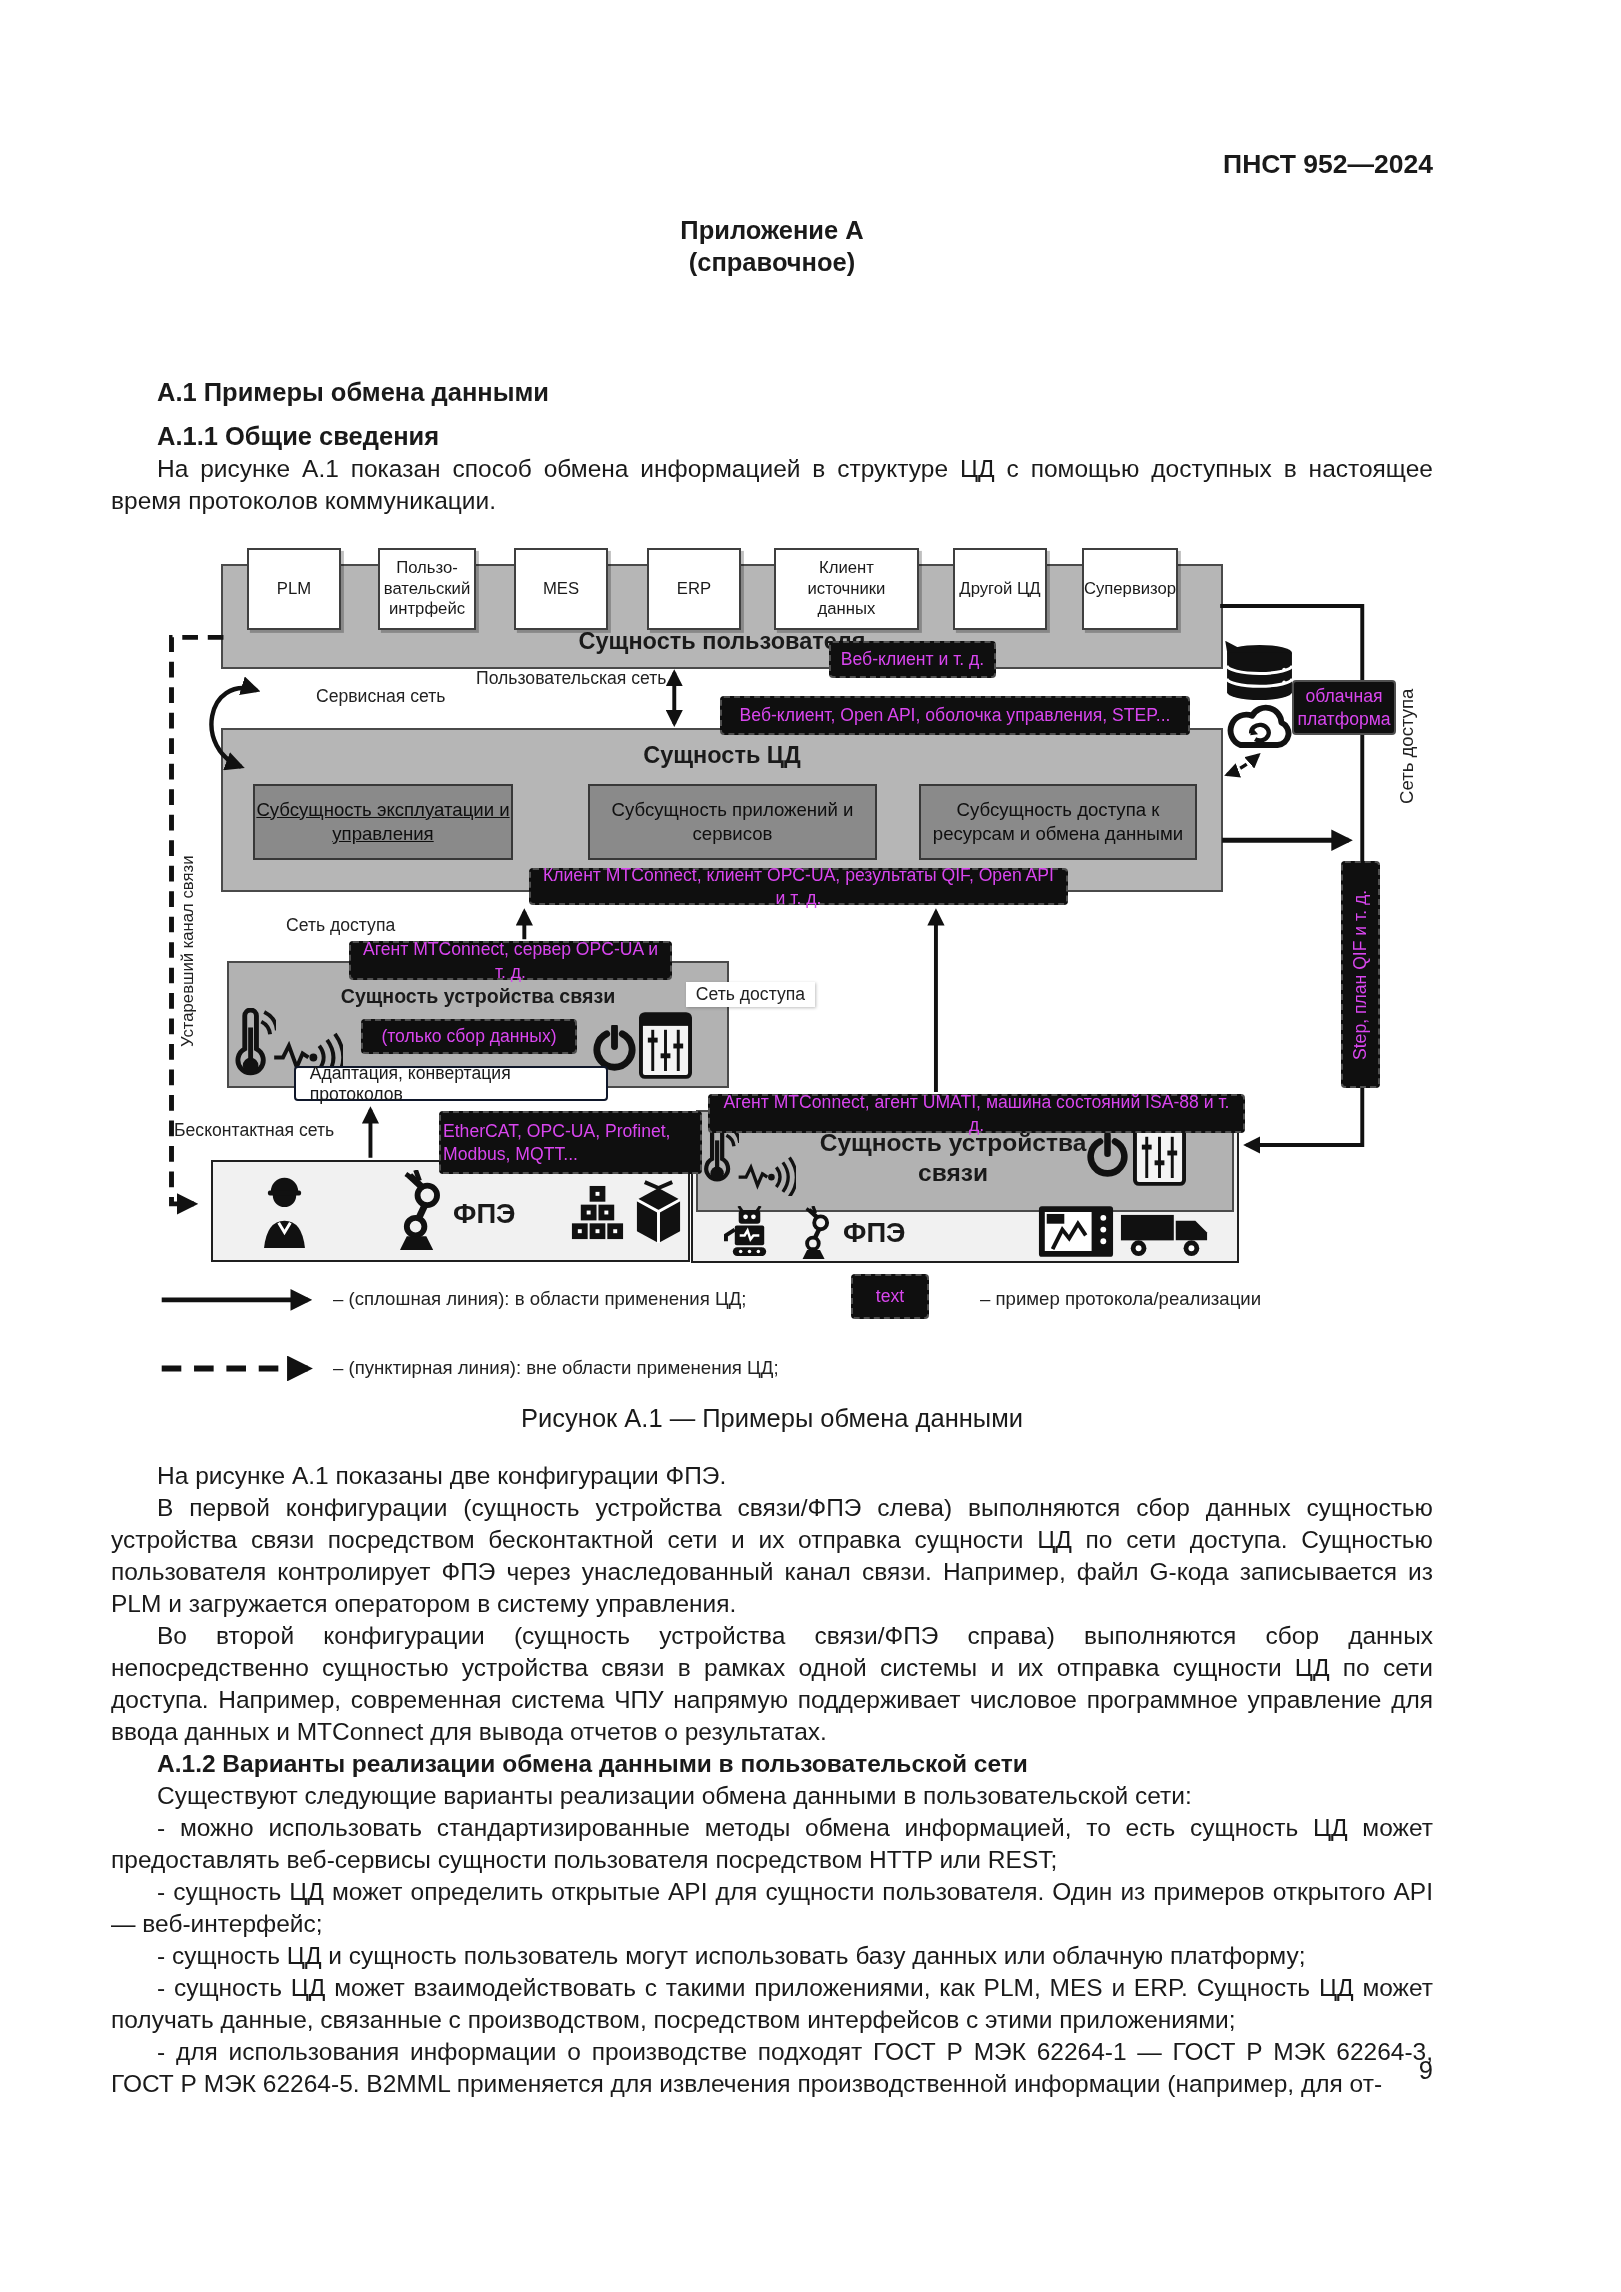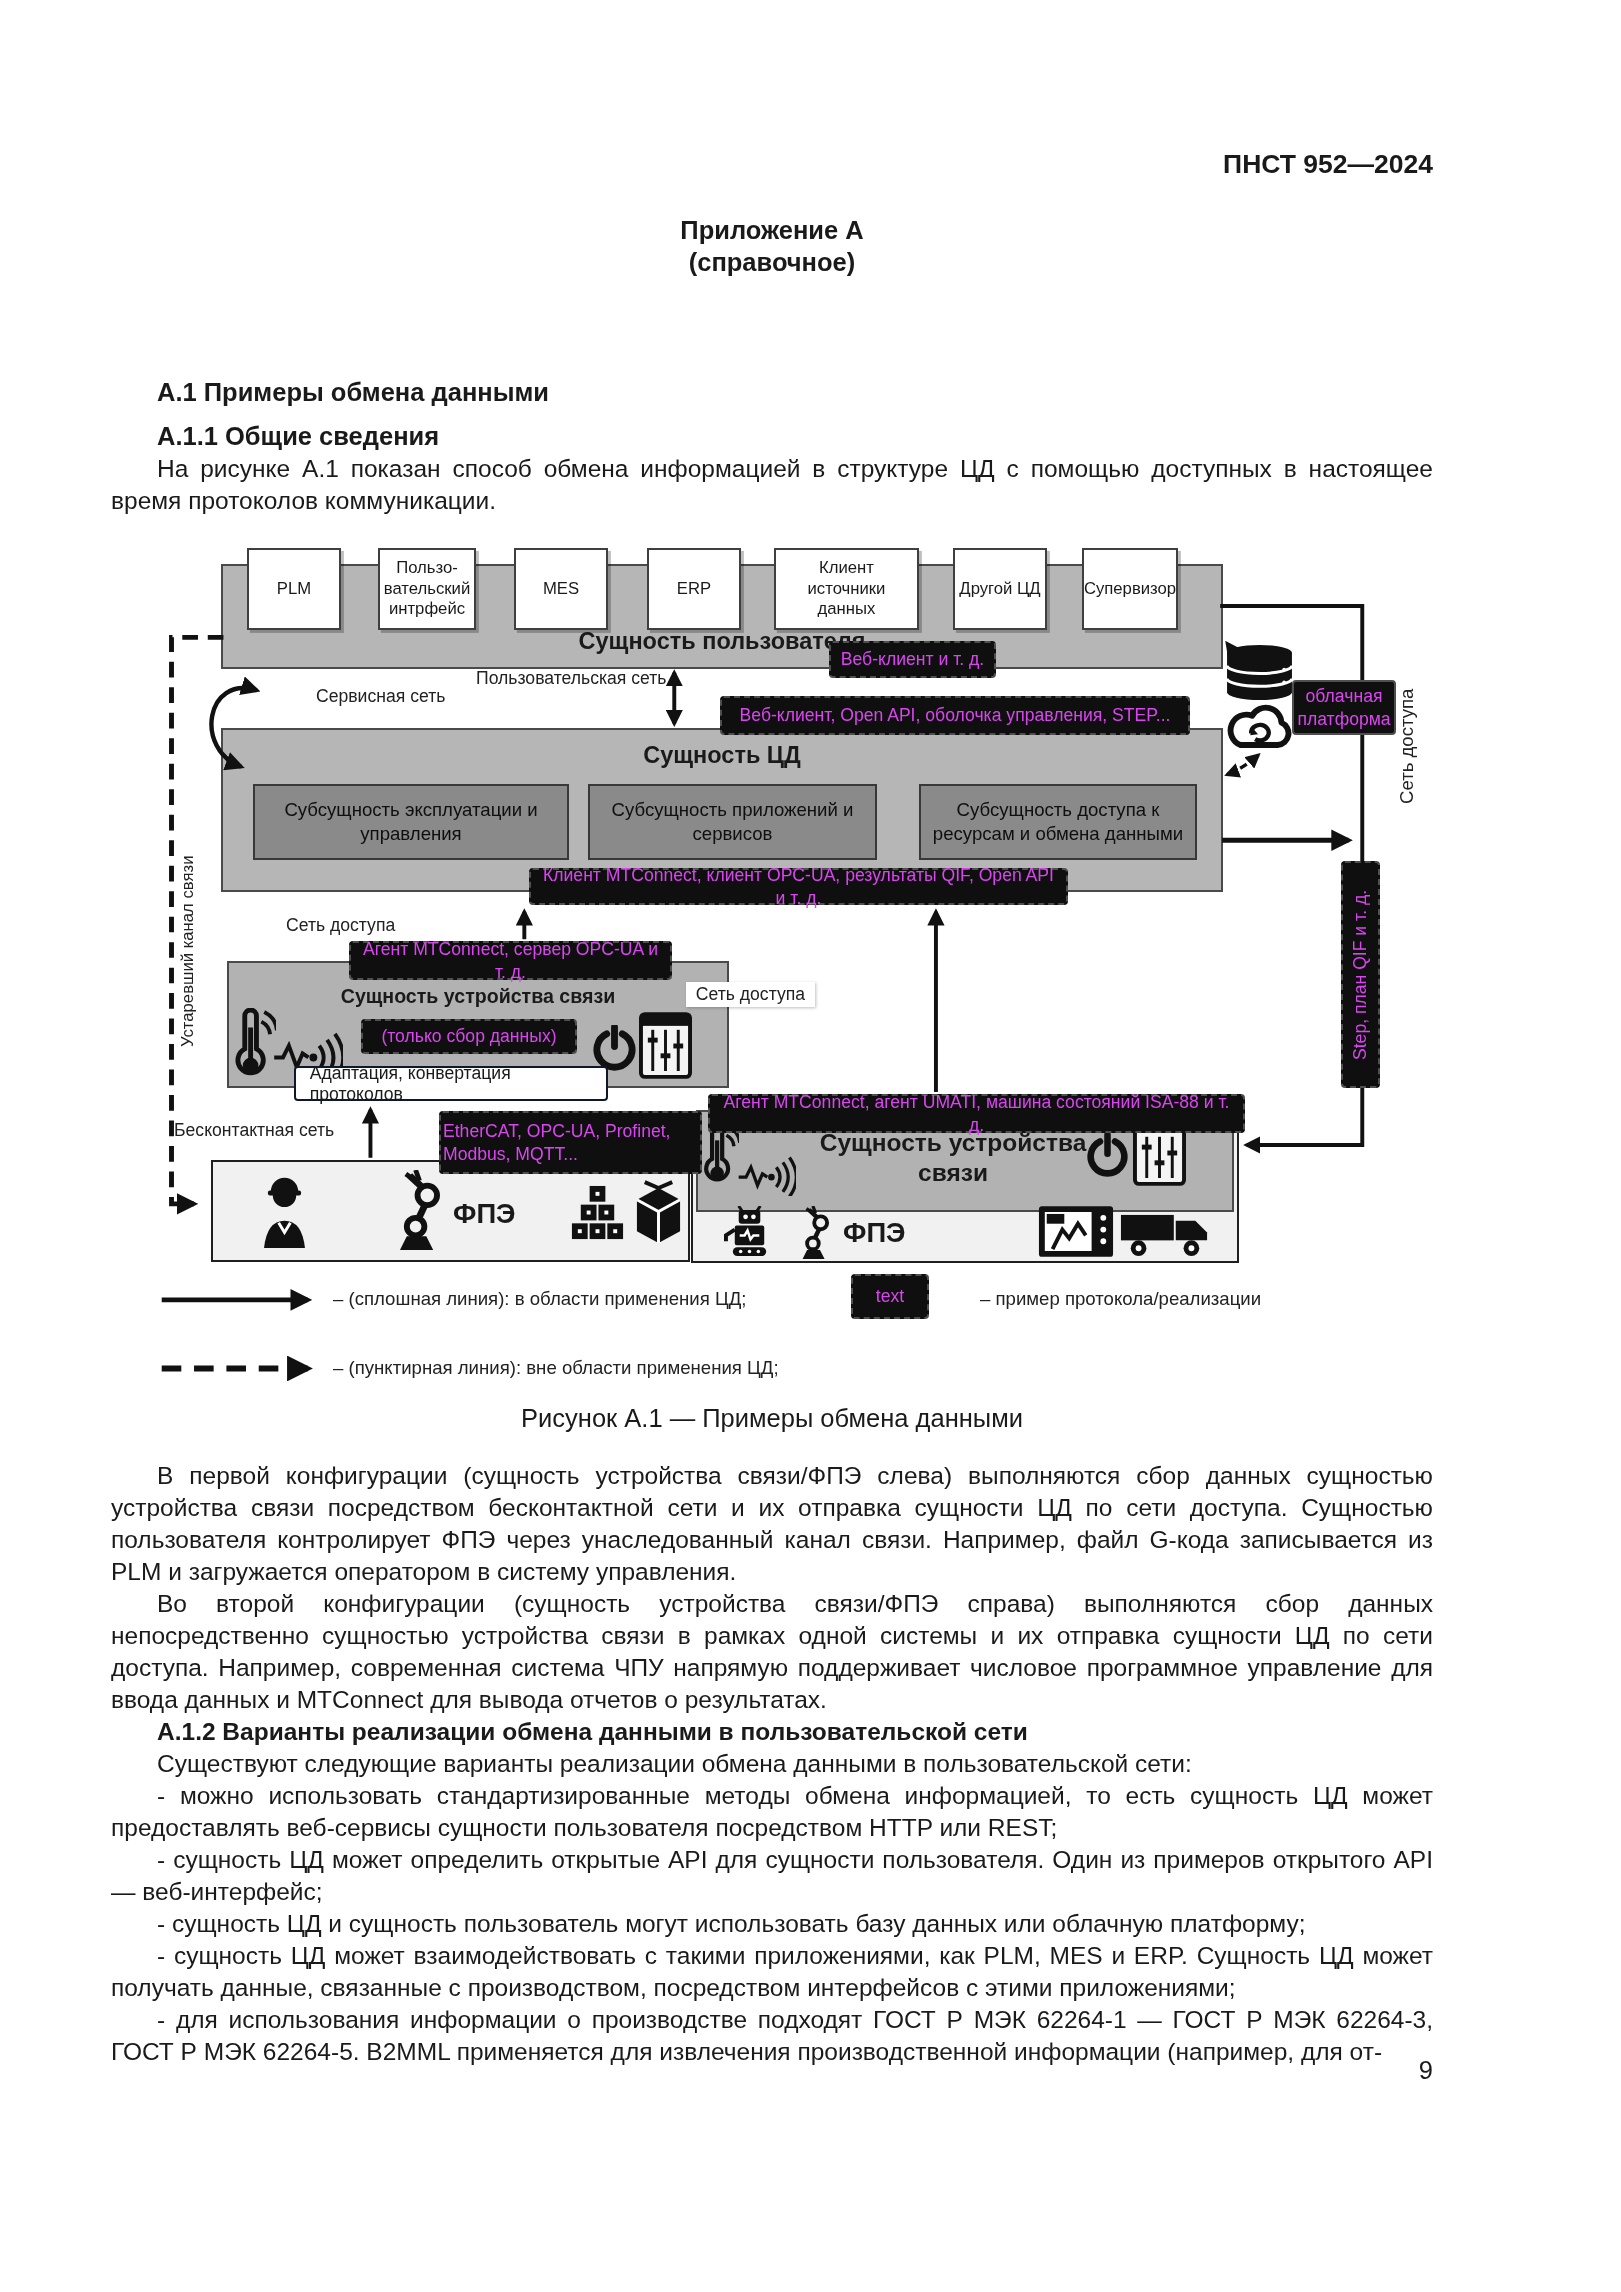--- a/index.html
+++ b/index.html
@@ -64,21 +64,21 @@
   <div class="abs topbox" style="left:1082px;top:548px;width:96px;height:82px;">Супервизор</div>
 
   <div class="abs badge" style="left:829px;top:641px;width:167px;height:37px;font-size:17.6px;">Веб-клиент и т. д.</div>
   <div class="abs lbl" style="left:476px;top:668px;">Пользовательская сеть</div>
   <div class="abs lbl" style="left:316px;top:686px;">Сервисная сеть</div>
   <div class="abs badge" style="left:720px;top:696px;width:470px;height:39px;font-size:17.6px;">Веб-клиент, Open API, оболочка управления, STEP...</div>
 
   <div class="abs graybox" style="left:221px;top:728px;width:998px;height:160px;">
     <div class="abs bandtitle" style="left:0;top:11.8px;width:100%;">Сущность ЦД</div>
   </div>
-  <div class="abs subbox" style="left:253px;top:784px;width:316px;height:76px;">Субсущность эксплуатации и управления</div>
+  <div class="abs subbox" style="left:253px;top:784px;width:260px;height:76px;text-decoration:underline;">Субсущность эксплуатации и управления</div>
   <div class="abs subbox" style="left:588px;top:784px;width:289px;height:76px;">Субсущность приложений и сервисов</div>
   <div class="abs subbox" style="left:919px;top:784px;width:278px;height:76px;">Субсущность доступа к ресурсам и обмена данными</div>
 
   <div class="abs badge" style="left:529px;top:868px;width:539px;height:37px;font-size:17.6px;">Клиент MTConnect, клиент OPC-UA, результаты QIF, Open API и т. д.</div>
 
   <div class="abs lbl" style="left:286px;top:915px;">Сеть доступа</div>
   <div class="abs badge" style="left:349px;top:941px;width:323px;height:39px;font-size:17.6px;">Агент MTConnect, сервер OPC-UA и т. д.</div>
 
   <div class="abs graybox" style="left:227px;top:961px;width:498px;height:123px;background:#b2b2b2;">
     <div class="abs" style="left:0;top:21.6px;width:100%;text-align:center;font-weight:bold;font-size:19.6px;">Сущность устройства связи</div>
@@ -321,20 +321,21 @@
     <path d="M1284 700 Q1268 678 1252 656" fill="none" stroke="#111" stroke-width="3.5" stroke-dasharray="8 7" marker-end="url(#ah)"></path>
     <path d="M1252 790 Q1268 784 1284 770" fill="none" stroke="#111" stroke-width="3.5" stroke-dasharray="8 7" marker-start="url(#ah)" marker-end="url(#ah)"></path>
 
     <line x1="165" y1="1326" x2="314" y2="1326" stroke="#111" stroke-width="5" marker-end="url(#ah)"></line>
     <line x1="165" y1="1396" x2="314" y2="1396" stroke="#111" stroke-width="6" stroke-dasharray="20 13" marker-end="url(#ah)"></line>
   </svg>
 
   <div class="abs caption" style="left:111px;top:1404px;width:1322px;">Рисунок А.1 — Примеры обмена данными</div>
 
   <div class="abs" style="left:111px;top:1460px;width:1322px;">
+    <p class="body-p">На рисунке А.1 показаны две конфигурации ФПЭ.</p>
     <p class="body-p">В первой конфигурации (сущность устройства связи/ФПЭ слева) выполняются сбор данных сущностью устройства связи посредством бесконтактной сети и их отправка сущности ЦД по сети доступа. Сущностью пользователя контролирует ФПЭ через унаследованный канал связи. Например, файл G-кода записывается из PLM и загружается оператором в систему управления.</p>
     <p class="body-p">Во второй конфигурации (сущность устройства связи/ФПЭ справа) выполняются сбор данных непосредственно сущностью устройства связи в рамках одной системы и их отправка сущности ЦД по сети доступа. Например, современная система ЧПУ напрямую поддерживает числовое программное управление для ввода данных и MTConnect для вывода отчетов о результатах.</p>
     <p class="body-p bold">А.1.2 Варианты реализации обмена данными в пользовательской сети</p>
     <p class="body-p">Существуют следующие варианты реализации обмена данными в пользовательской сети:</p>
     <p class="body-p">- можно использовать стандартизированные методы обмена информацией, то есть сущность ЦД может предоставлять веб-сервисы сущности пользователя посредством HTTP или REST;</p>
     <p class="body-p">- сущность ЦД может определить открытые API для сущности пользователя. Один из примеров открытого API — веб-интерфейс;</p>
     <p class="body-p">- сущность ЦД и сущность пользователь могут использовать базу данных или облачную платформу;</p>
     <p class="body-p">- сущность ЦД может взаимодействовать с такими приложениями, как PLM, MES и ERP. Сущность ЦД может получать данные, связанные с производством, посредством интерфейсов с этими приложениями;</p>
     <p class="body-p">- для использования информации о производстве подходят ГОСТ Р МЭК 62264-1 — ГОСТ Р МЭК 62264-3, ГОСТ Р МЭК 62264-5. B2MML применяется для извлечения производственной информации (например, для от-</p>
   </div>

